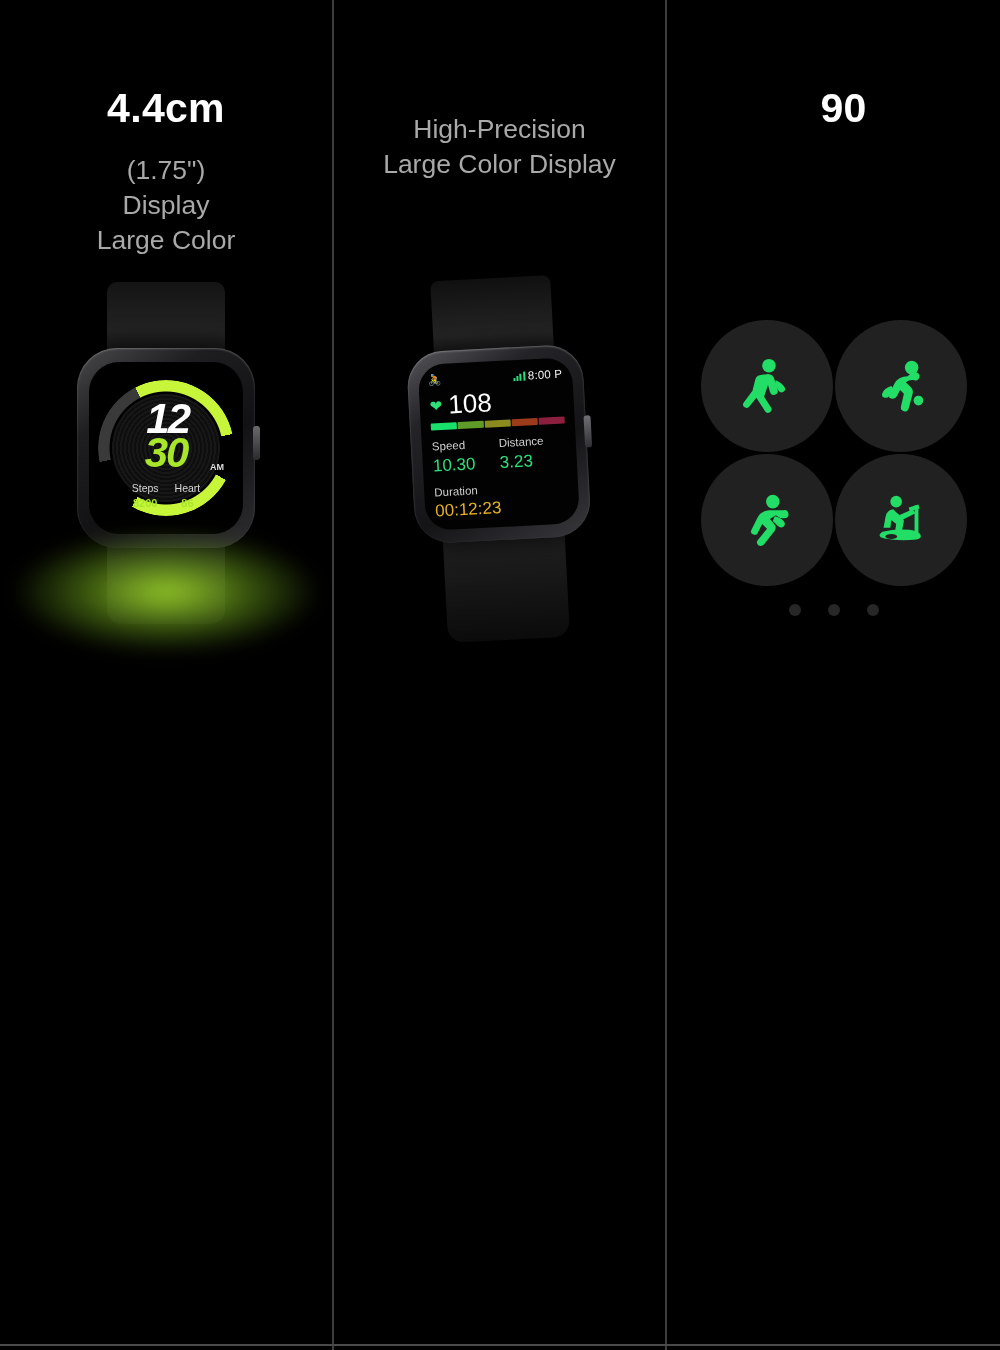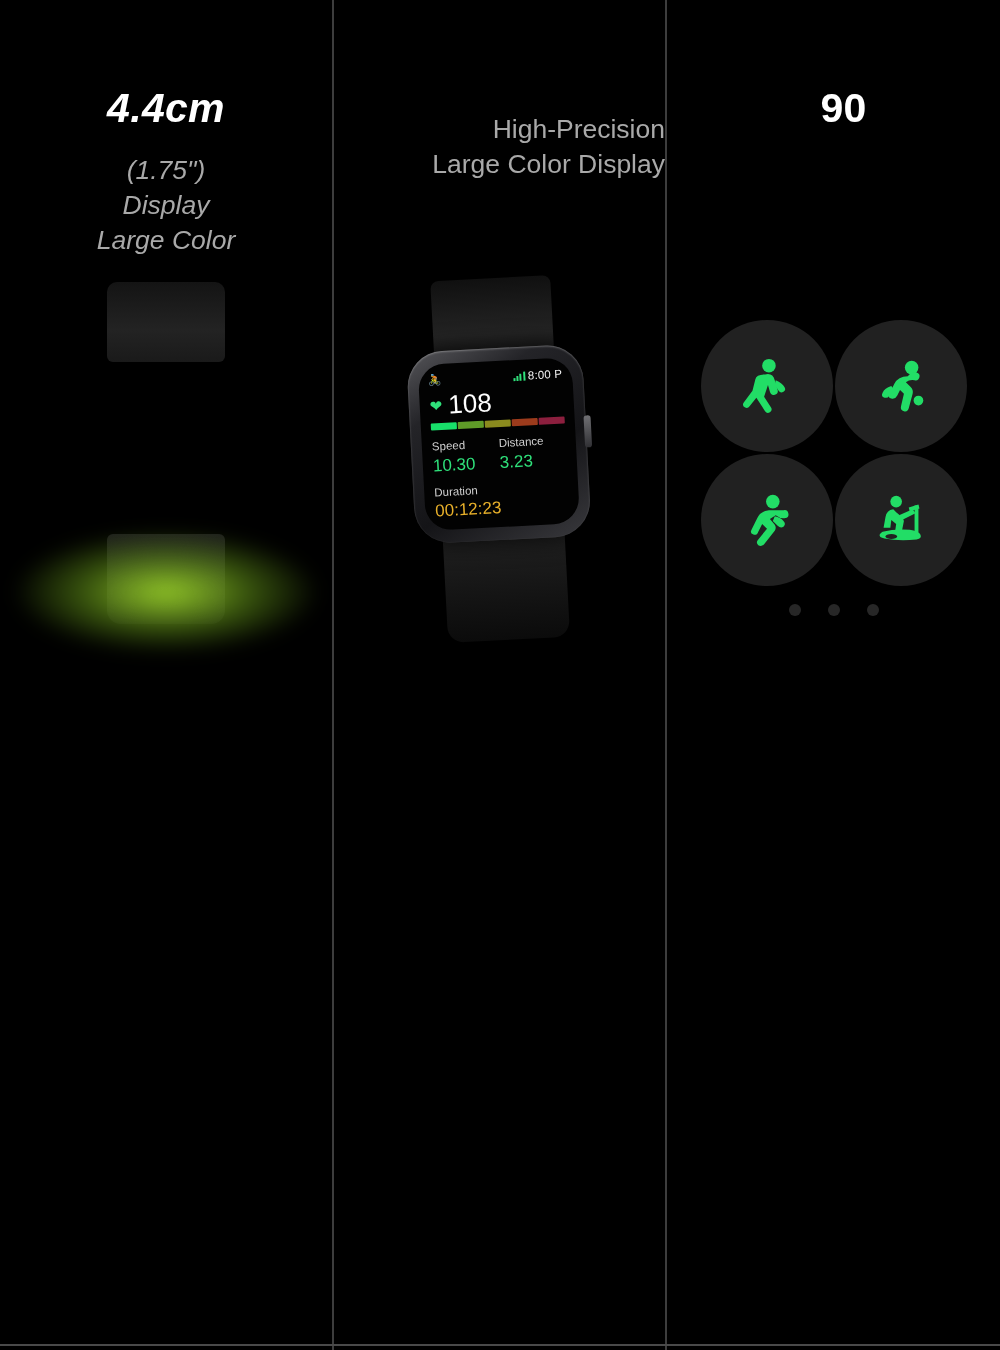--- a/index.html
+++ b/index.html
@@ -27,21 +27,21 @@
     text-align:center; font-size:41px; font-weight:bold; color:#ffffff;
     letter-spacing:0.3px; line-height:1;
   }
   .sub{
     text-align:center; font-size:26.5px; color:#a9a9a9; line-height:1.33;
     font-weight:400;
   }
   .txtwrap{ position:absolute; left:0; right:0; }
 
   
-  .c1 .txtwrap{ top:88px;font-style:italic; }
+  .c1 .txtwrap{ top:88px; }
   .c1 .sub{ margin-top:24px; }
   .watch1{
     position:absolute; left:50%; top:300px; transform:translateX(-50%);
     width:210px; height:330px;
   }
   .strapTop{
     position:absolute; left:50%; transform:translateX(-50%);
     top:-18px; width:118px; height:80px;
     background:linear-gradient(180deg,#141414 0%,#232323 60%,#1a1a1a 100%);
     border-radius:10px 10px 6px 6px;
@@ -109,21 +109,21 @@
   .stat .v{ font-size:11px; color:#a8e62b; font-weight:bold; display:block; line-height:1.3; }
   .glow{
     position:absolute; left:50%; bottom:-22px; transform:translateX(-50%);
     width:300px; height:120px; border-radius:50%;
     background:radial-gradient(ellipse at center, rgba(168,230,43,.85) 0%, rgba(120,180,30,.45) 40%, rgba(60,90,15,.12) 68%, transparent 78%);
     filter:blur(9px);
   }
 
   
   .c2 .txtwrap{ top:88px; }
-  .c2 .sub{ margin-top:24px;text-align:right; }
+  .c2 .sub{ margin-top:24px; }
   .watch2{
     position:absolute; left:50%; top:296px; transform:translateX(-50%) rotate(-3deg);
     width:210px; height:340px;
   }
   .s2top{
     position:absolute; left:50%; transform:translateX(-50%);
     top:-18px; width:120px; height:80px;
     background:linear-gradient(180deg,#101010,#242424 70%,#1b1b1b);
     border-radius:8px;
   }
@@ -203,20 +203,39 @@
       <div class="sub">
         <div>(1.75")</div>
         <div>Display</div>
         <div>Large Color</div>
       </div>
     </div>
 
     <div class="watch1">
       <div class="strapTop"></div>
       <div class="strapBot"></div>
+      <div class="case1">
+        <div class="screen1">
+          <div class="dial"></div>
+          <div class="ringfull"></div>
+          <div class="hour">12</div>
+          <div class="minute">30</div>
+          <div class="ampm">AM</div>
+          <div class="stats1">
+            <div class="stat">
+              <span class="k">Steps</span>
+              <span class="v">8200</span>
+            </div>
+            <div class="stat">
+              <span class="k">Heart</span>
+              <span class="v">86</span>
+            </div>
+          </div>
+        </div>
+      </div>
       <div class="glow"></div>
     </div>
   </div>
 
   <div class="cell c2 b2">
     <div class="txtwrap">
       <div class="sub">
         <div>High-Precision</div>
         <div>Large Color Display</div>
       </div>

